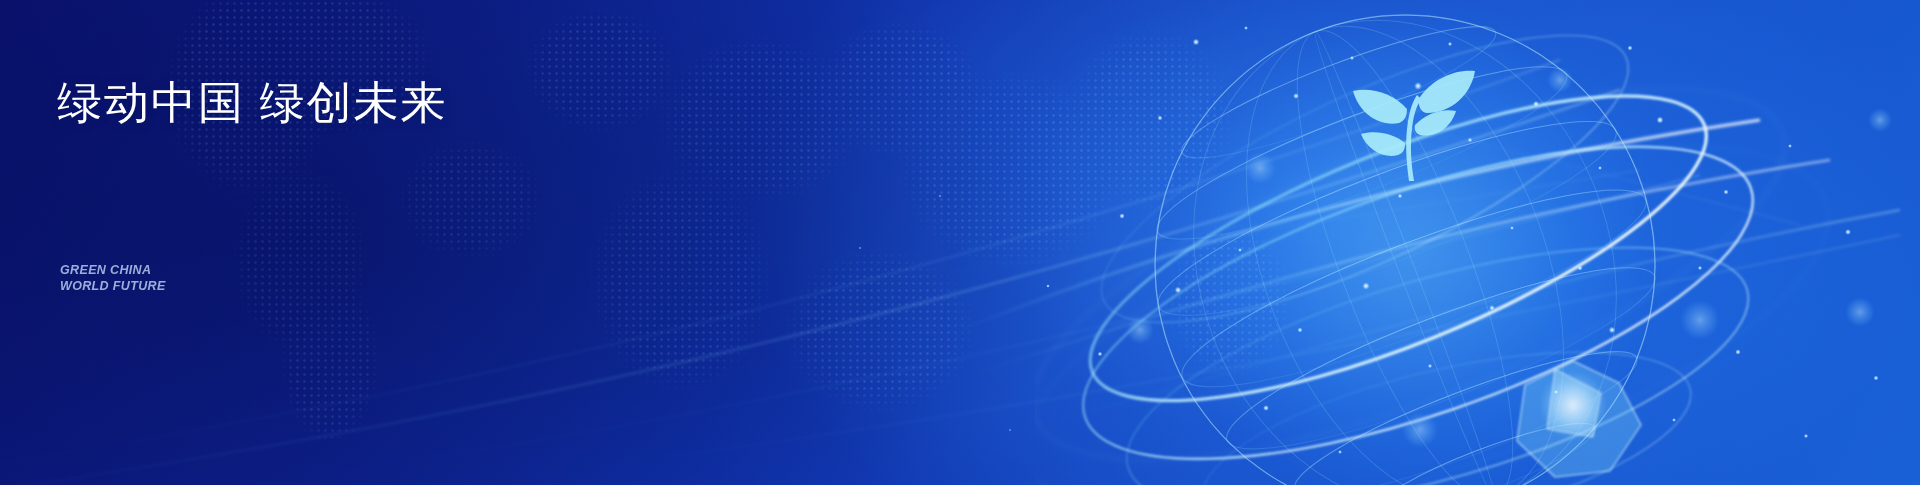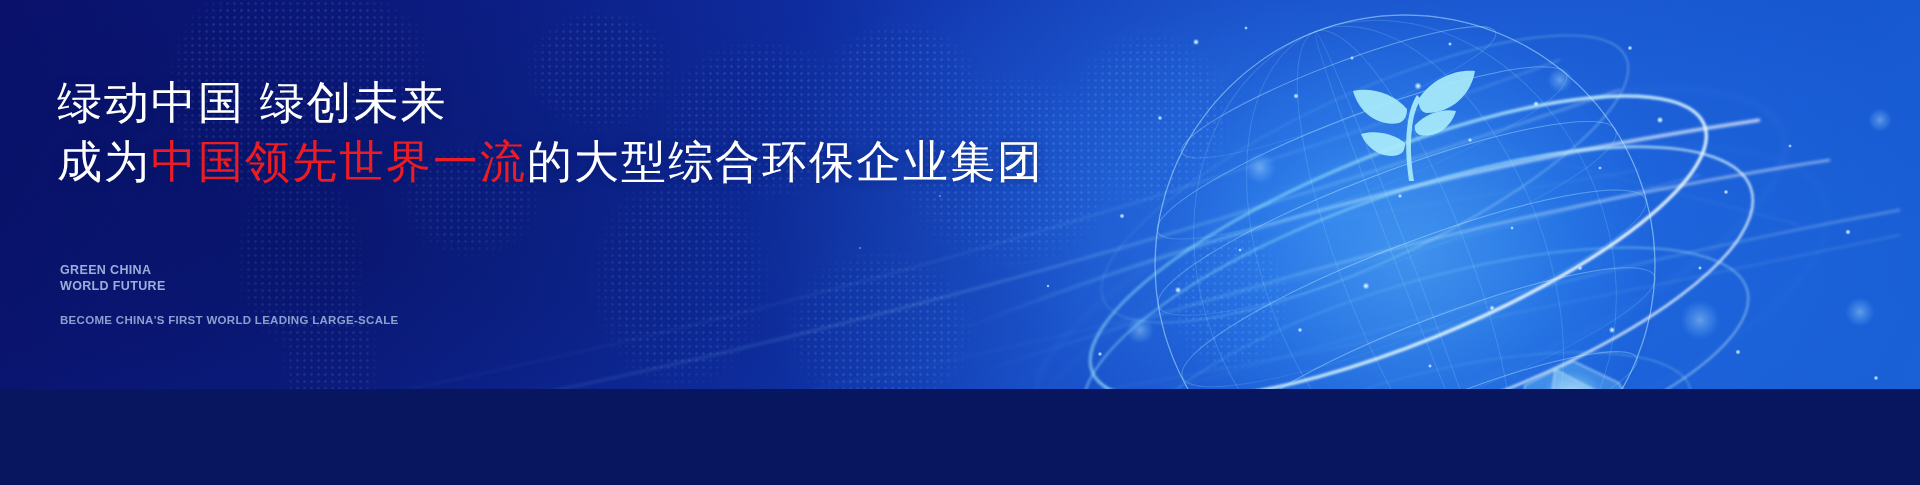--- a/index.html
+++ b/index.html
@@ -3,21 +3,21 @@
 <meta charset="utf-8">
 <style>
   html, body {
     margin: 0;
     padding: 0;
     background: #07165e;
   }
   #banner {
     position: relative;
     width: 1920px;
-    height: 389px;
+    height: 485px;
     overflow: hidden;
     font-family: "Liberation Sans", sans-serif;
     background:
       radial-gradient(ellipse 900px 620px at 1330px 215px, rgba(60,150,255,0.55) 0%, rgba(40,110,230,0.28) 38%, rgba(20,60,180,0.05) 66%, rgba(0,0,0,0) 80%),
       radial-gradient(ellipse 1500px 900px at 1500px 260px, rgba(30,110,225,0.55) 0%, rgba(18,70,190,0.18) 50%, rgba(0,0,0,0) 78%),
       linear-gradient(118deg, #0a1270 0%, #0d1f8c 22%, #0f2da6 44%, #1342bd 64%, #1554cf 82%, #1a63da 100%);
   }
 
   
   .dotmap {
@@ -112,21 +112,21 @@
     position: absolute;
     left: 60px;
     top: 313px;
     color: #9fb2de;
     font-size: 11.5px;
     font-weight: 700;
     letter-spacing: 0.3px;
     line-height: 1.32;
     opacity: 0.88;
   }
-  .tag-en span, .sub-en span { display: block; }
+  .tag-en span, .sub-en span { display: block; font-style: italic; }
 </style>
 </head>
 <body>
 
 <div id="banner">
 
   <div class="dotmap"></div>
   <div class="vignette"></div>
 
   <svg width="1920" height="485" viewBox="0 0 1920 485" style="position:absolute;left:0;top:0;pointer-events:none;">
@@ -312,25 +312,23 @@
       <circle cx="1700" cy="320" r="20" fill="url(#bokehG)"></circle>
       <circle cx="1860" cy="312" r="15" fill="url(#bokehG)"></circle>
       <circle cx="1140" cy="330" r="14" fill="url(#bokehG)"></circle>
       <circle cx="1420" cy="430" r="18" fill="url(#bokehG)"></circle>
       <circle cx="1880" cy="120" r="12" fill="url(#bokehG)"></circle>
     </g>
   </svg>
 
   <div class="headline">
     <span>绿动中国 绿创未来</span>
-    <span class="ln2"><span>成为</span><span class="hl-red">中国领先世界一流</span><span>的大型综合环保企业集团</span></span>
   </div>
 
   <div class="tag-en">
     <span>GREEN CHINA</span>
     <span>WORLD FUTURE</span>
   </div>
 
   <div class="sub-en">
-    <span>BECOME CHINA'S FIRST WORLD LEADING LARGE-SCALE</span>
   </div>
 
 </div>
 
 </body></html>

